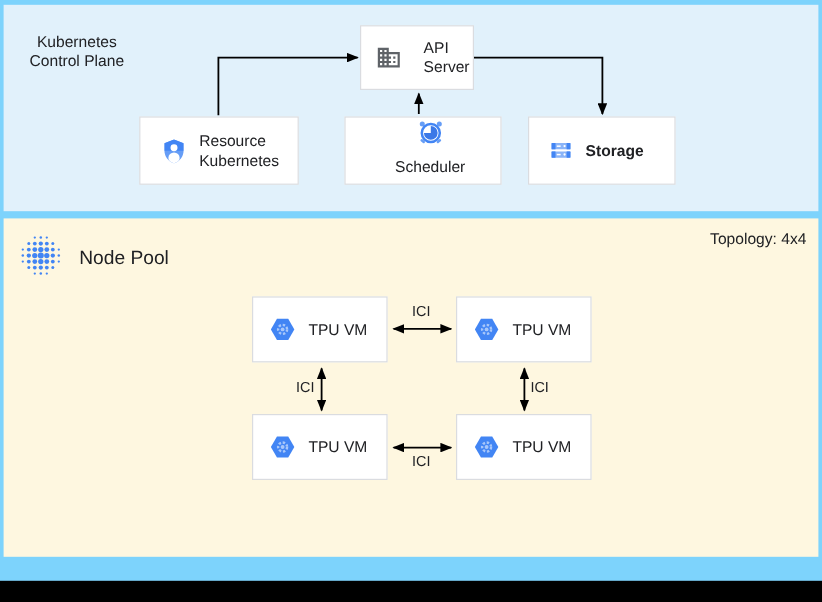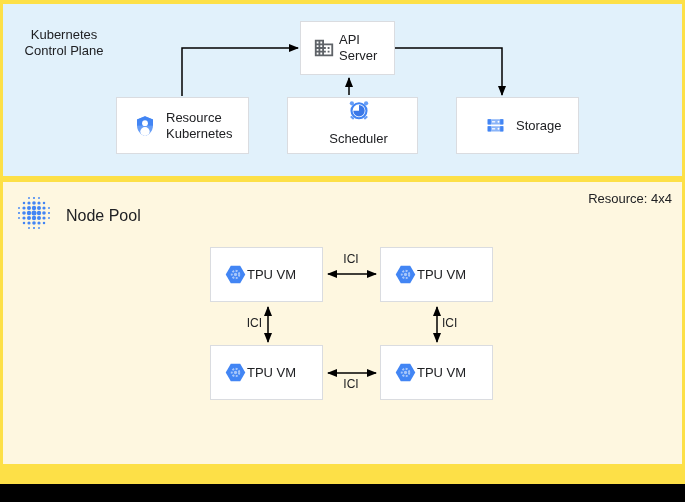--- a/index.html
+++ b/index.html
@@ -1,32 +1,32 @@
 <!DOCTYPE html>
 <html><head>
 <meta charset="utf-8">
 <style>
   html,body{margin:0;padding:0;background:#fff;}
   .canvas{
-    position:relative;width:685px;height:502px;background:#fde047;overflow:hidden;
+    position:relative;width:685px;height:502px;background:#7dd3fc;overflow:hidden;
     font-family:"Liberation Sans","DejaVu Sans",sans-serif;color:#202124;
   }
   .panel{position:absolute;left:3px;width:679px;}
   .panel-control{top:4px;height:172px;background:#E1F1FB;}
   .panel-nodepool{top:182px;height:282px;background:#FEF7E0;}
   .node-box{
     position:absolute;background:#fff;border:1px solid #DADCE0;box-sizing:border-box;
     display:flex;align-items:center;font-size:13px;line-height:16px;color:#202124;
   }
   .node-box .icon{flex:0 0 auto;display:flex;}
-  #box-api{left:300px;top:21px;width:95px;height:54px;padding-left:12px;gap:4px;}
+  #box-api{left:300px;top:21px;width:95px;height:54px;padding-left:12px;gap:18px;}
   #box-rc{left:116px;top:97px;width:133px;height:57px;padding-left:16px;gap:9px;}
   #box-sched{left:287px;top:97px;width:131px;height:57px;padding-left:12px;gap:9px;flex-direction:column;}
-  #box-storage{left:456px;top:97px;width:123px;height:57px;padding-left:27px;gap:9px;}
-  .tpu-box{width:113px;height:55px;padding-left:13px;}
+  #box-storage{left:440px;top:97px;width:123px;height:57px;padding-left:15px;gap:9px;font-weight:bold;}
+  .tpu-box{width:113px;height:55px;padding-left:13px;gap:10px;}
   #tpu-tl{left:210px;top:247px;} #tpu-tr{left:380px;top:247px;}
   #tpu-bl{left:210px;top:345px;} #tpu-br{left:380px;top:345px;}
   .cp-title{
     position:absolute;left:20px;top:27px;width:88px;text-align:center;
     font-size:13px;line-height:16px;color:#202124;
   }
   .np-title{position:absolute;left:66px;top:207px;font-size:16px;color:#202124;}
   .np-dots{position:absolute;left:17px;top:196px;}
   .machine-info{
     position:absolute;right:13px;top:190px;text-align:right;
@@ -166,21 +166,21 @@
         <circle cx="22" cy="27" r="1.6"></circle>
         <circle cx="27" cy="27" r="1.25"></circle>
       <circle cx="12" cy="32" r="0.95"></circle>
         <circle cx="17" cy="32" r="1.05"></circle>
         <circle cx="22" cy="32" r="0.95"></circle>
     </svg>
   </span>
   <div class="np-title">Node Pool</div>
 
   <div class="machine-info">
-    <div>Resource: 4x4</div>
+    <div>Topology: 4x4</div>
   </div>
 
   <div class="node-box tpu-box" id="tpu-tl">
     <span class="icon">
       <svg width="23" height="23" viewBox="0 0 24 24">
         <polygon points="1.8,12 7.1,2.8 16.9,2.8 22.2,12 16.9,21.2 7.1,21.2" fill="#4285F4"></polygon>
         <circle cx="12" cy="12" r="3.9" fill="none" stroke="#A8C7FA" stroke-width="2.1" stroke-dasharray="2.1,1.5"></circle>
         <circle cx="12" cy="12" r="1.7" fill="#A8C7FA"></circle>
       </svg>
     </span>

